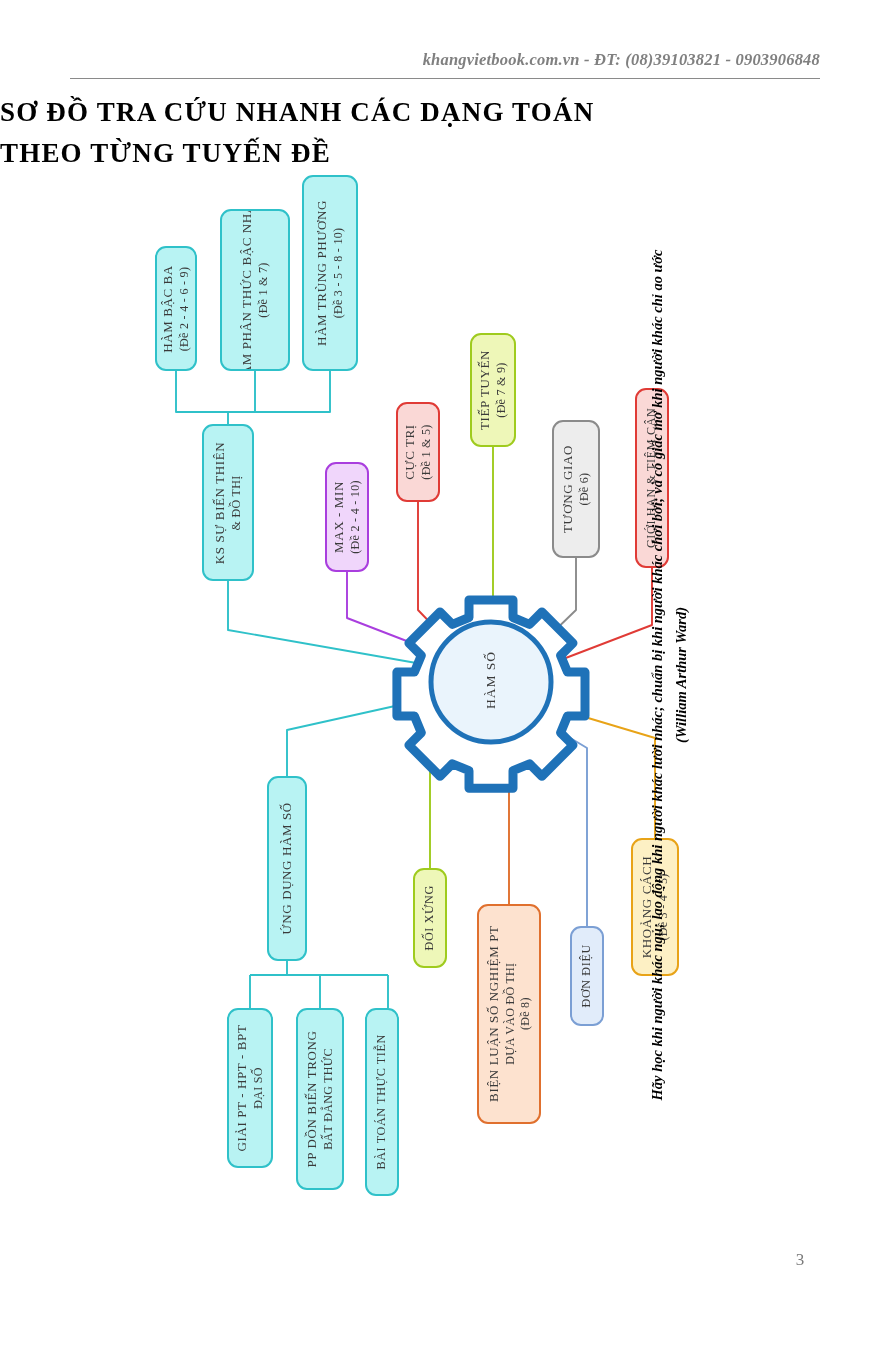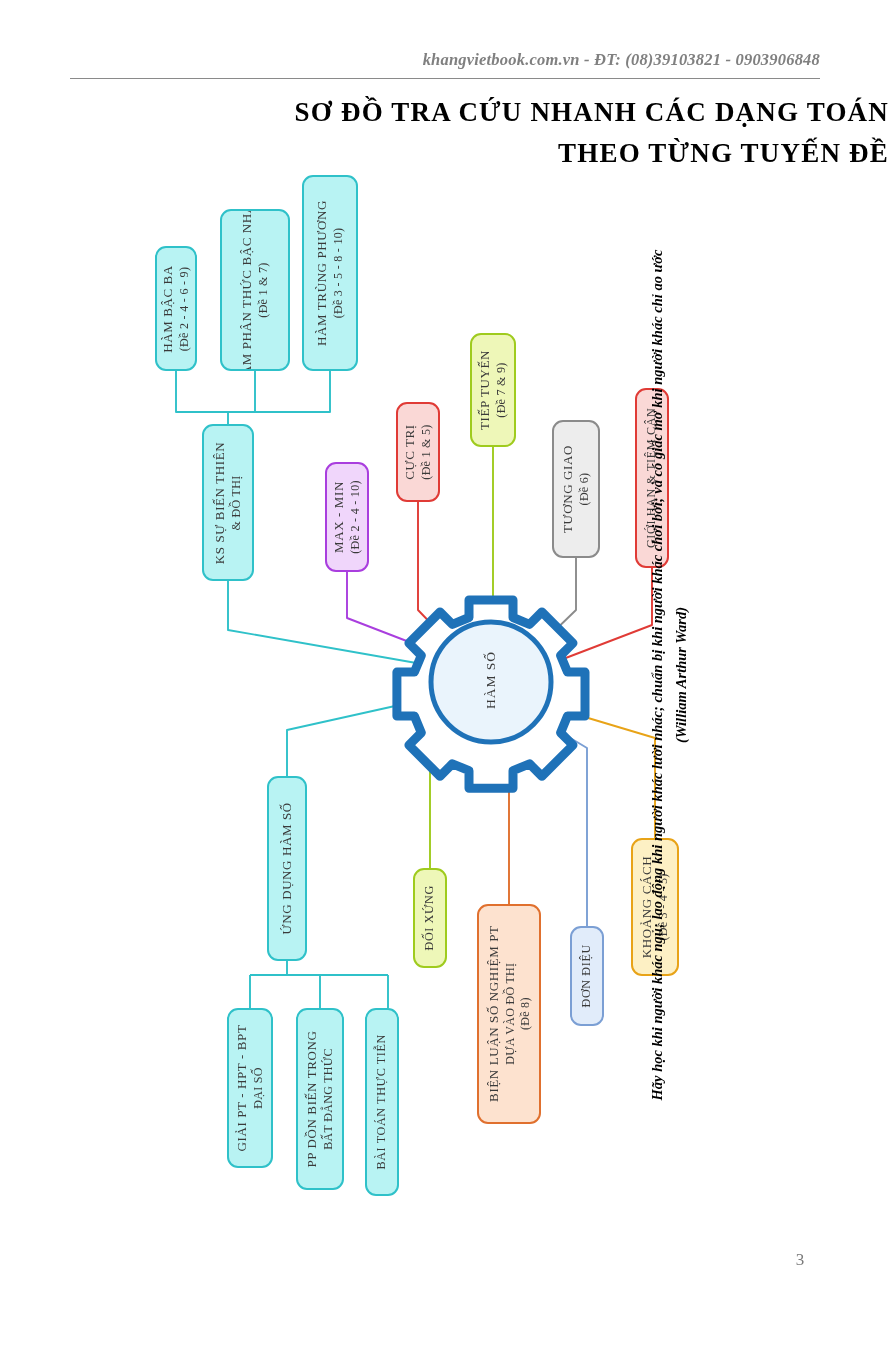--- a/index.html
+++ b/index.html
@@ -18,21 +18,21 @@
     font-style:italic;font-weight:bold;font-size:16.5px;
     color:#808080;letter-spacing:.2px;
   }
   #header-rule{
     position:absolute;left:70px;top:78px;width:750px;height:0;
     border-top:1.3px solid #8a8a8a;
   }
 
   
   #title{
-    position:absolute;left:0;top:92px;width:889px;text-align:right;
+    position:absolute;left:0;top:92px;width:889px;text-align:left;
     font-family:"Liberation Serif", serif;
     font-weight:bold;font-size:27px;color:#000;
     line-height:1.5;letter-spacing:1.2px;
   }
   #title .l2{display:block;}
 
   
   #page-number{
     position:absolute;left:780px;top:1250px;width:40px;text-align:center;
     font-family:"Liberation Serif", serif;font-size:17px;color:#7b7b7b;

